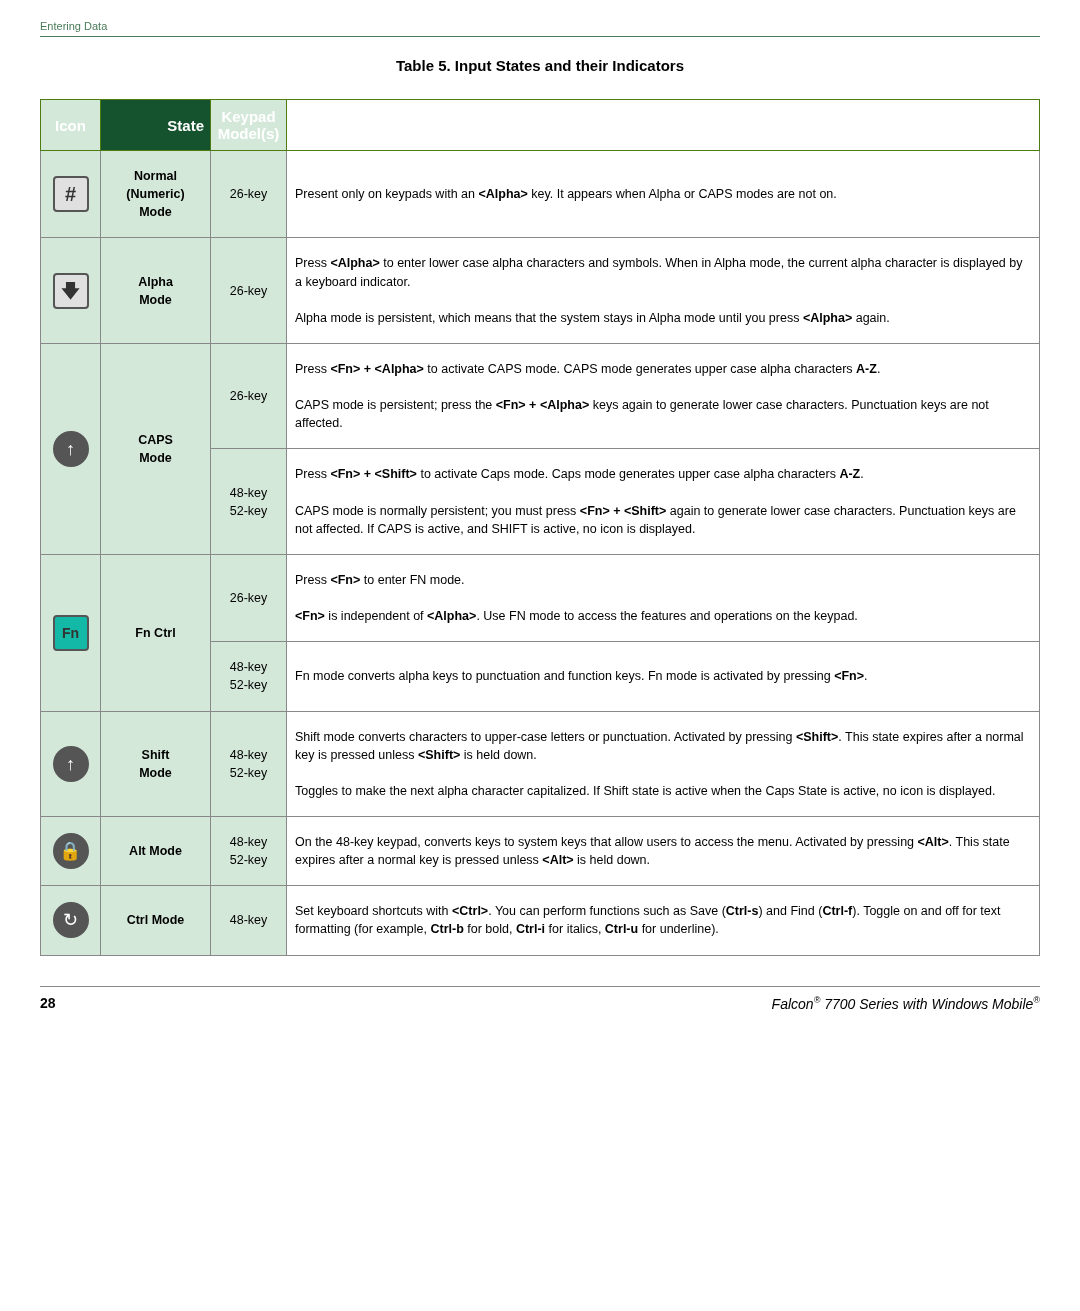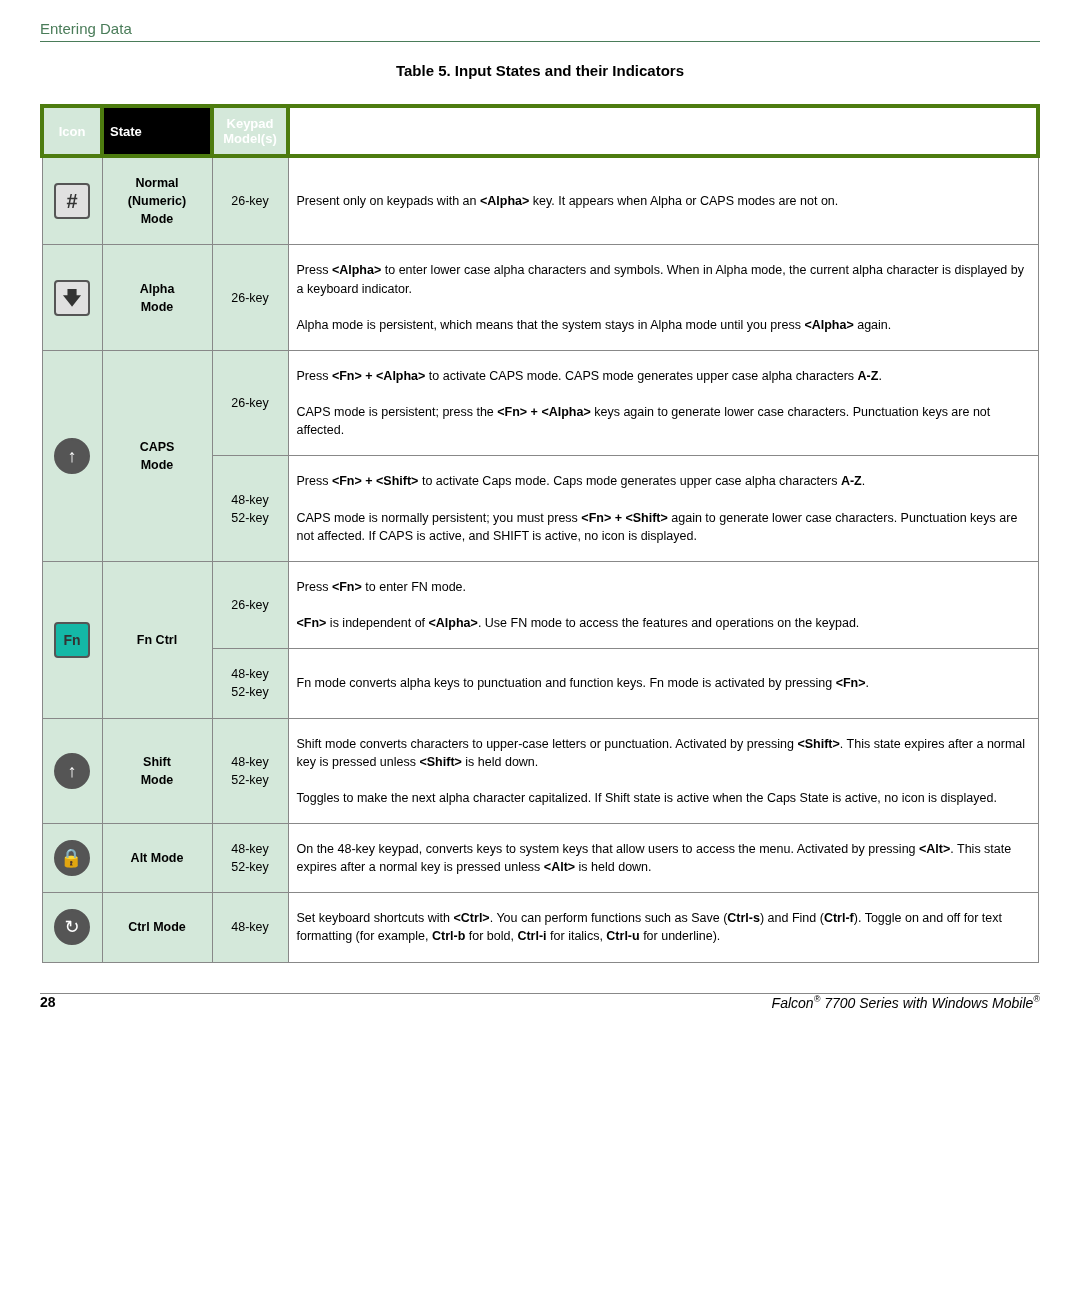--- a/index.html
+++ b/index.html
@@ -7,21 +7,21 @@
       font-family: Arial, sans-serif;
       font-size: 13px;
       background: #fff;
       color: #000;
       width: 1080px;
       min-height: 1311px;
       padding: 20px 40px 40px 40px;
     }
     .page-header {
       color: #4a7c59;
-      font-size: 15px;
+      font-size: 11px;
       border-bottom: 1px solid #4a7c59;
       padding-bottom: 4px;
       margin-bottom: 20px;
     }
     .table-title {
       text-align: center;
       font-weight: bold;
       font-size: 15px;
       margin-bottom: 25px;
     }
@@ -29,41 +29,41 @@
       width: 100%;
       border-collapse: collapse;
       border: 1px solid #888;
     }
     th {
       background: #4a7c59;
       color: #fff;
       font-weight: bold;
       text-align: center;
       padding: 8px 6px;
-      border: 4px solid #4d7c0f;
-      font-size: 13px;
+      border: 1px solid #4d7c0f;
+      font-size: 15px;
     }
     td {
       border: 1px solid #888;
       padding: 16px 8px;
       vertical-align: middle;
       font-size: 12.5px;
       line-height: 1.45;
     }
     .col-icon {
       width: 60px;
       text-align: center;
       font-weight: bold;
       background: #d4e8da;
     }
     .col-state {
       width: 110px;
-      text-align: left;
-      font-weight: bold;
-      background: #000000;
+      text-align: right;
+      font-weight: bold;
+      background: #14532d;
     }
     .col-keypad {
       width: 76px;
       text-align: center;
       font-weight: bold;
       background: #d4e8da;
     }
     .col-function {
       background: #fff;
     }
@@ -81,21 +81,21 @@
       text-align: center;
       font-weight: normal;
     }
     b, strong { font-weight: bold; }
     .page-footer {
       display: flex;
       justify-content: space-between;
       align-items: center;
       margin-top: 30px;
       border-top: 1px solid #888;
-      padding-top: 0;
+      padding-top: 8px;
     }
     .footer-page {
       font-weight: bold;
       font-size: 14px;
     }
     .footer-title {
       font-style: italic;
       font-size: 14px;
     }
     sup { font-size: 9px; }

